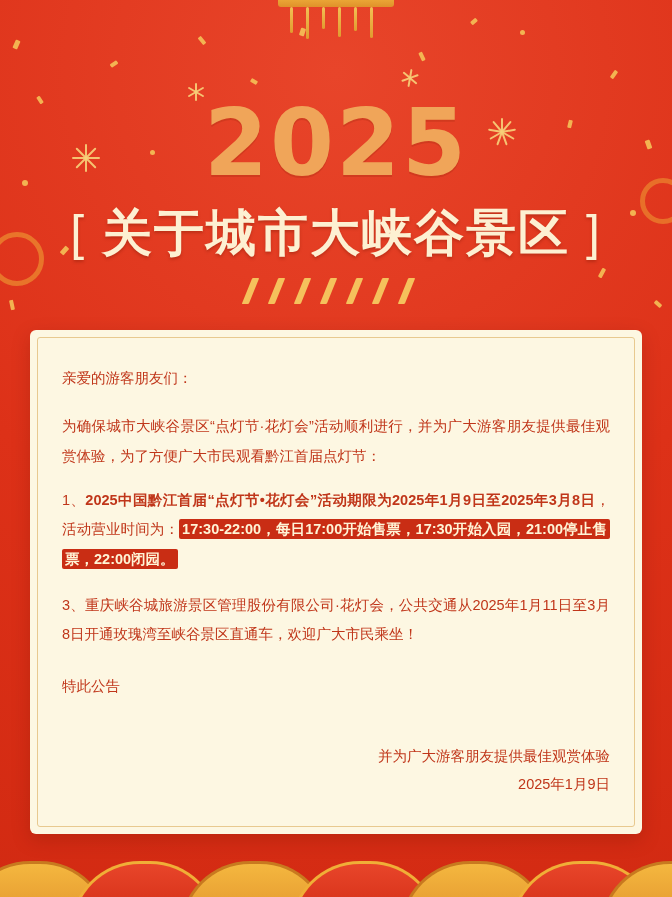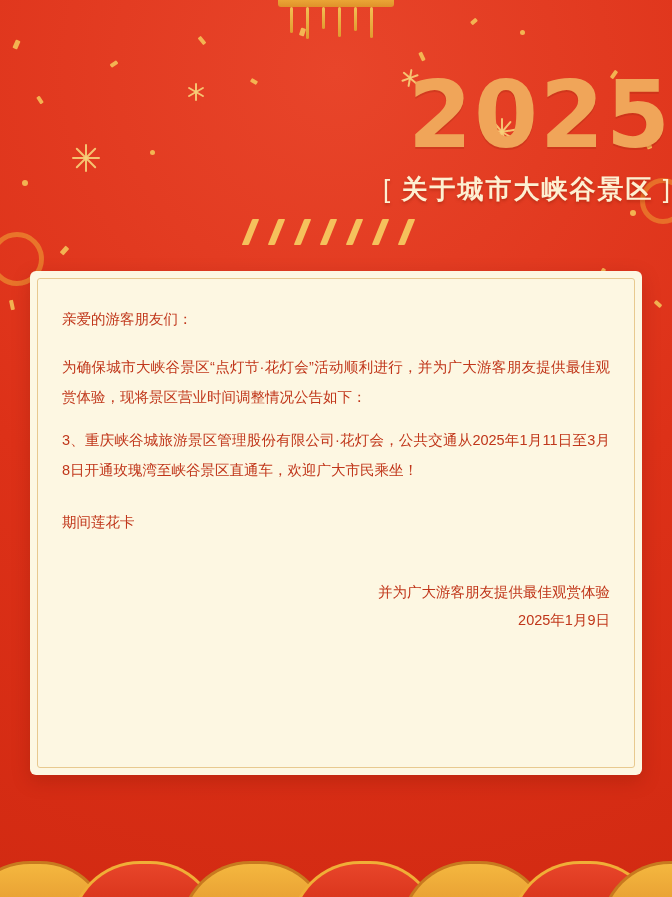--- a/index.html
+++ b/index.html
@@ -58,35 +58,35 @@
     border-radius: 75px 75px 0 0;
     background: linear-gradient(180deg,#f4b73f,#e1912b);
     border: 3px solid #c8791f;
   }
   .arc.red {
     background: linear-gradient(180deg,#e8452a,#cf2a12);
     border-color: #f0ae37;
   }
 
   
-  .header { position: relative; padding-top: 72px; text-align: right; z-index: 3; }
+  .header { position: relative; padding-top: 100px; text-align: center; z-index: 3; }
 
   .year {
     font-family: "DejaVu Sans", sans-serif;
     font-size: 92px;
     font-weight: bold;
     letter-spacing: 2px;
     color: #f0a559;
     line-height: .95;
     text-shadow: 0 2px 0 rgba(150,40,10,.25);
   }
 
   .title-bracket {
     margin-top: 14px;
-    font-size: 26px;
+    font-size: 50px;
     font-weight: bold;
     color: #fdf0d2;
     letter-spacing: 2px;
     line-height: 1.3;
     text-shadow: 0 2px 3px rgba(120,25,5,.35);
   }
   .title-bracket .br { color: #fdf0d2; font-weight: normal; }
 
   .subtitle {
     margin-top: 8px;
@@ -250,30 +250,33 @@
       <i style="left:136px"></i>
     <i style="left:162px"></i>
   </div>
 </div>
 
 <div class="card-wrap">
   <div class="card">
 
     <p class="greet">亲爱的游客朋友们：</p>
 
-    <p>为确保城市大峡谷景区“点灯节·花灯会”活动顺利进行，并为广大游客朋友提供最佳观赏体验，现将景区营业时间调整情况公告如下：</p>
-
+    <p>为确保城市大峡谷景区“点灯节·花灯会”活动顺利进行，并为广大游客朋友提供最佳观赏体验，为了方便广大市民观看黔江首届点灯节：</p>
+
+    <p class="item">
+      <span>1、</span><strong>2025中国黔江首届“点灯节•花灯会”活动期限为2025年1月9日至2025年3月8日</strong><span>，活动营业时间为：</span><span class="hl">17:30-22:00，每日17:00开始售票，17:30开始入园，21:00停止售票，22:00闭园。</span>
+    </p>
 
 
     <p class="item">
       <span>3、</span><span>重庆峡谷城旅游景区管理股份有限公司·花灯会，公共交通从2025年1月11日至3月8日开通玫瑰湾至峡谷景区直通车，欢迎广大市民乘坐！</span>
     </p>
 
     <div class="spacer"></div>
-    <p>期间莲花卡</p>
+    <p>特此公告</p>
 
     <div class="sign">
       <div>并为广大游客朋友提供最佳观赏体验</div>
       <div>2025年1月9日</div>
     </div>
   </div>
 </div>
 
 <div class="bottom-deco">
   <span class="arc" style="left:-40px"></span>

